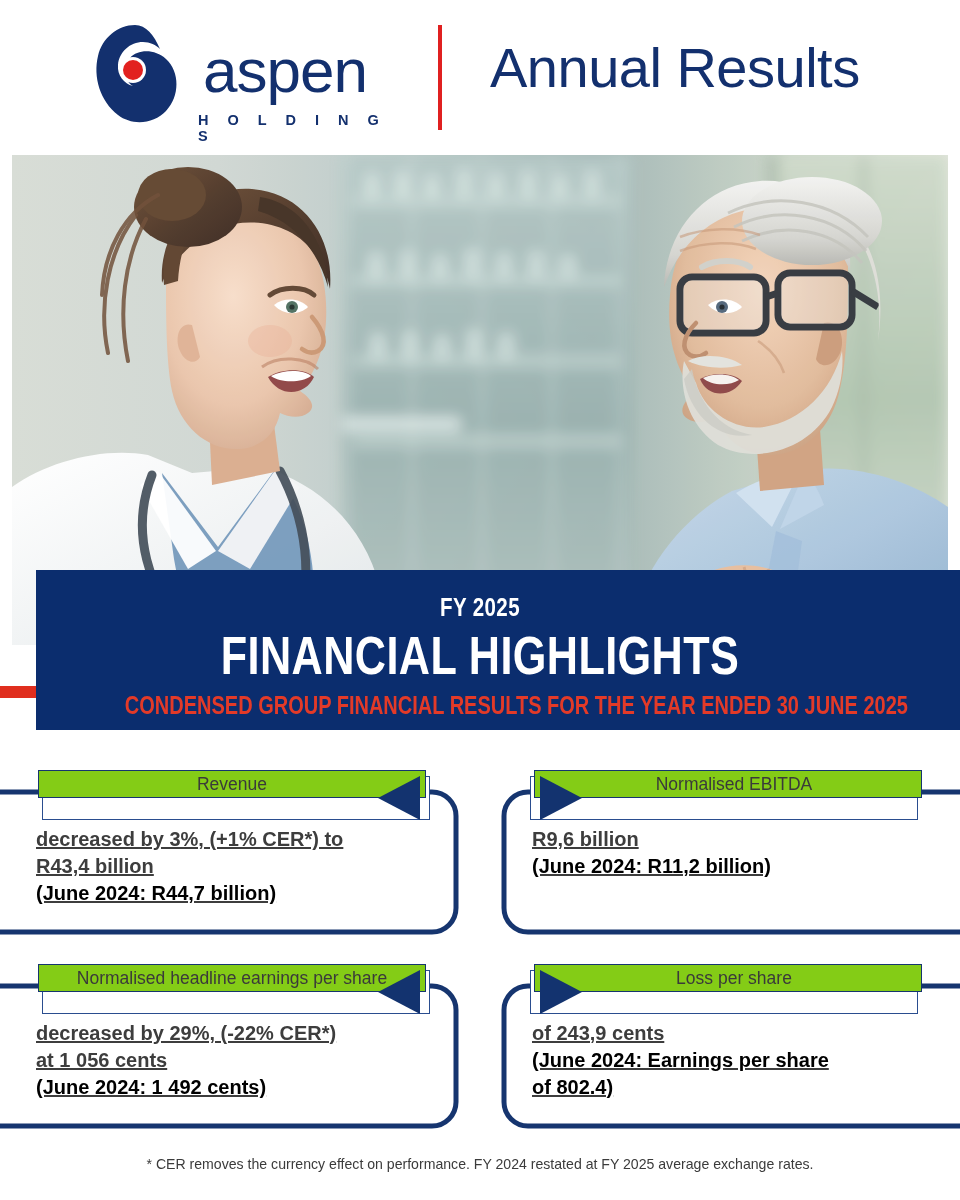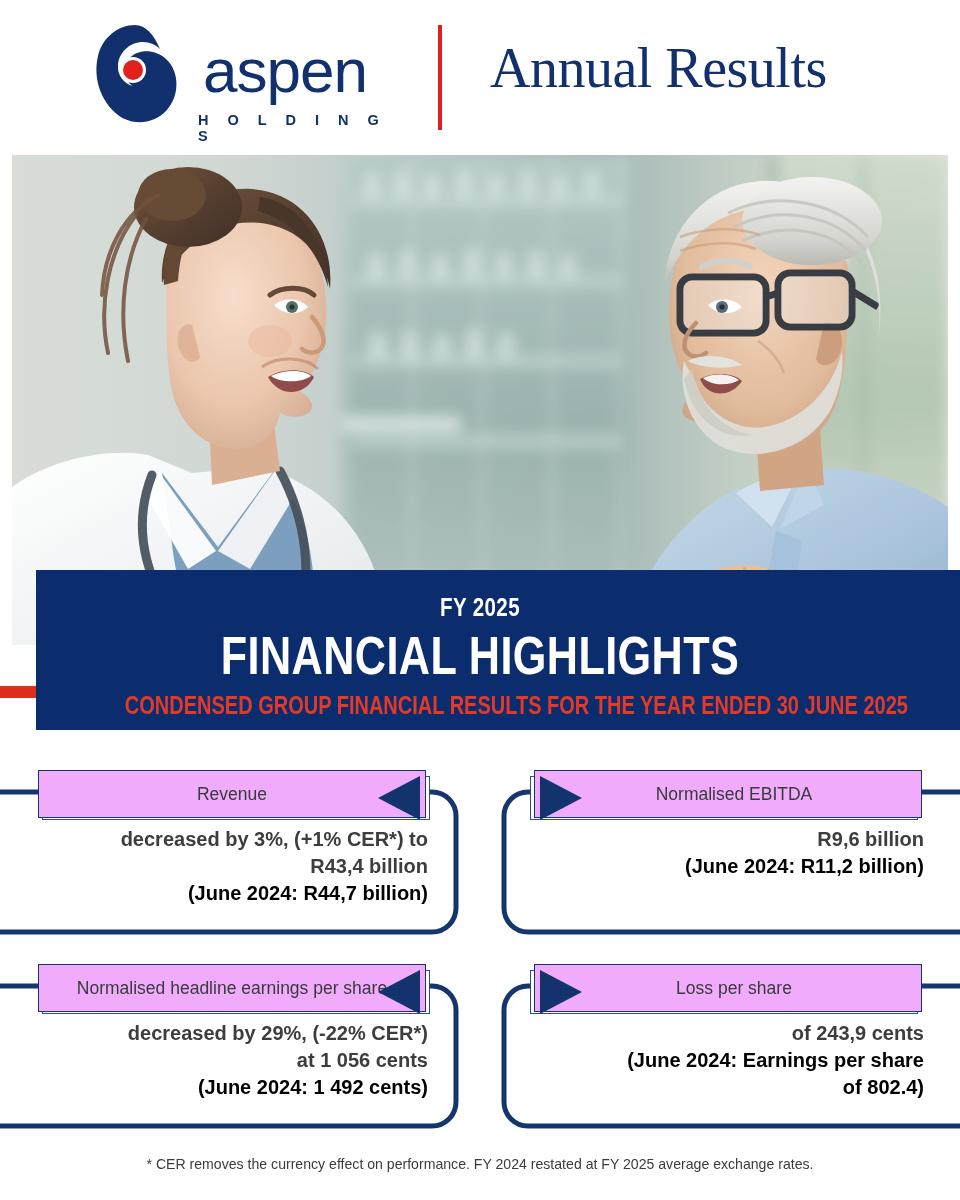--- a/index.html
+++ b/index.html
@@ -69,21 +69,20 @@
   .header-title {
     position: absolute;
     left: 490px;
     top: 38px;
     font-size: 56px;
     line-height: 60px;
     color: #13306e;
     font-weight: 400;
     letter-spacing: -0.5px;
     white-space: nowrap;
-    font-family: Liberation Serif, serif;
   }
 
   
   .hero {
     position: absolute;
     left: 12px;
     top: 155px;
     width: 936px;
     height: 490px;
     overflow: hidden;
@@ -164,23 +163,23 @@
   
   .label-shadow {
     position: absolute;
     height: 44px;
     border: 1.5px solid #2a4d8f;
     background: #ffffff;
     box-sizing: border-box;
   }
   .label-box {
     position: absolute;
-    height: 48px;
+    height: 28px;
     border: 1.5px solid #16356f;
-    background: #f0abfc;
+    background: #84cc16;
     box-sizing: border-box;
     display: flex;
     align-items: center;
     justify-content: center;
   }
   .label-text {
     font-size: 17.5px;
     color: #3a3a3a;
     font-weight: 400;
     white-space: nowrap;
@@ -200,25 +199,26 @@
     border-top: 22px solid transparent;
     border-bottom: 22px solid transparent;
   }
   .arrow.left  { border-right: 42px solid #13336f; left: 378px; }
   .arrow.right { border-left:  42px solid #13336f; left: 60px; }
 
   .card-body {
     position: absolute;
     top: 64px;
     width: 392px;
-    text-align: right;
+    text-align: left;
     font-size: 20px;
     line-height: 27px;
     font-weight: 700;
     color: #3d3d3d;
+    text-decoration: underline;
   }
   .card.c1 .card-body, .card.c3 .card-body { left: 36px; }
   .card.c2 .card-body, .card.c4 .card-body { left: 52px; }
   .card-body .prior { color: #000000; display: block; }
   .card-body .main  { display: block; }
 
   
   .footnote {
     position: absolute;
     left: 0;

